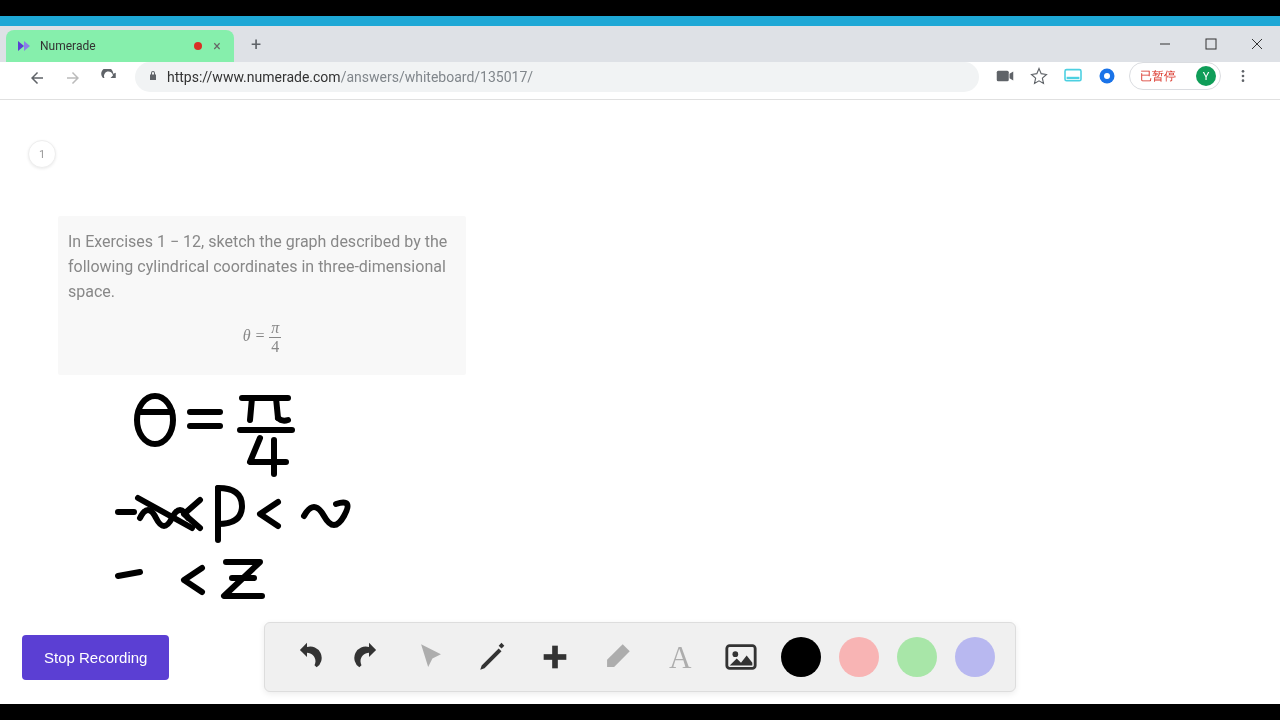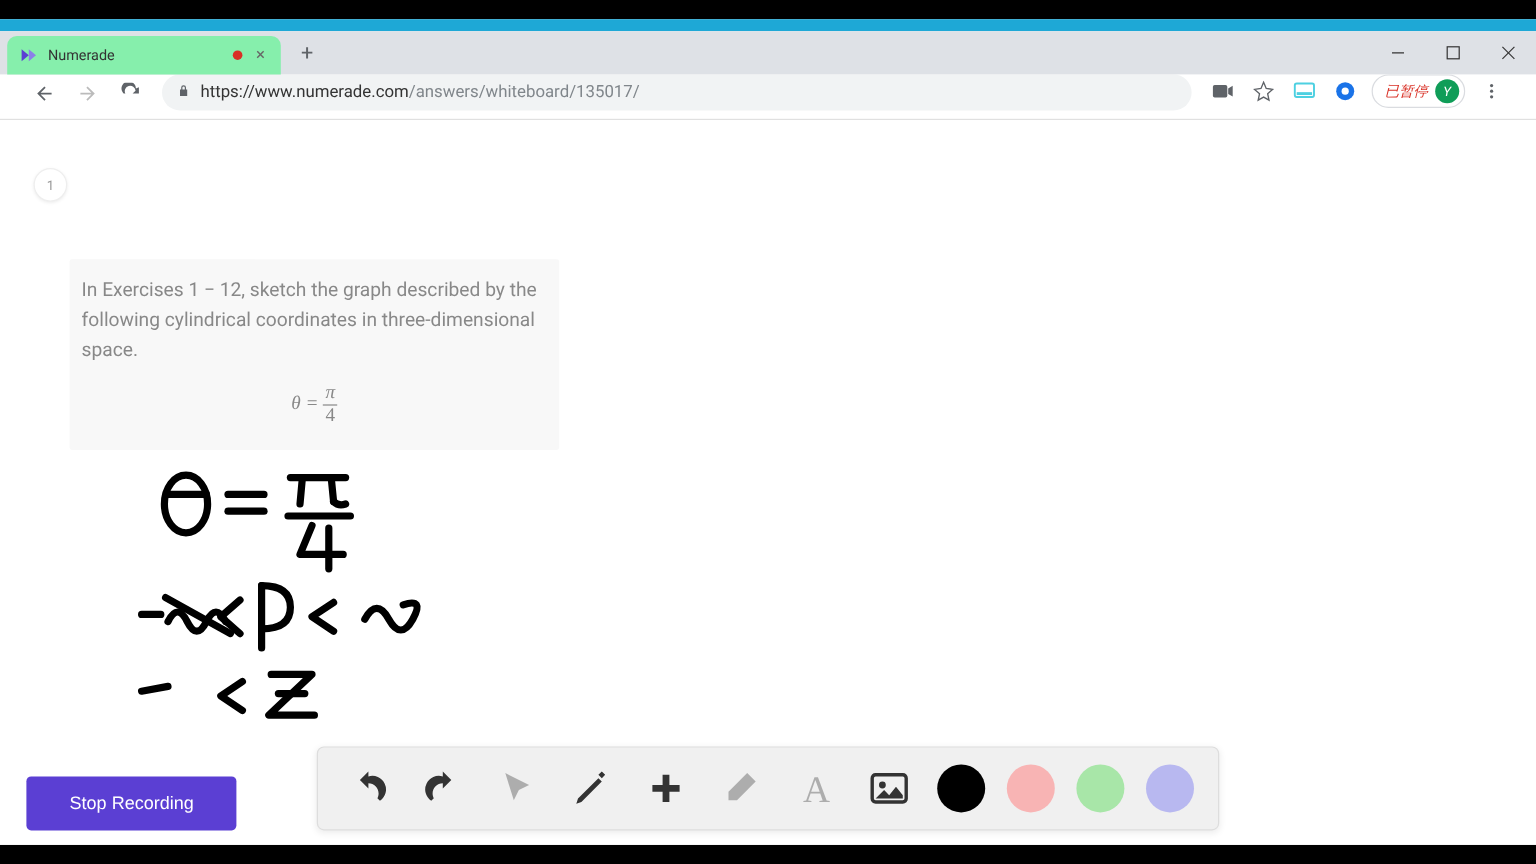--- a/index.html
+++ b/index.html
@@ -144,27 +144,26 @@
       width: 24px;
       height: 24px;
       display: flex;
       align-items: center;
       justify-content: center;
       color: #5f6368;
     }
     .profile-badge {
       display: flex;
       align-items: center;
-      gap: 6px;
+      gap: 20px;
       background: #fff;
       border: 1px solid #dadce0;
       border-radius: 16px;
       padding: 2px 4px 2px 10px;
       height: 28px;
-      font-style: italic;
     }
     .profile-text {
       font-size: 12px;
       color: #d93025;
     }
     .avatar {
       width: 20px;
       height: 20px;
       border-radius: 50%;
       background: #0f9d58;
@@ -233,26 +232,26 @@
       padding-top: 1px;
     }
     .handwriting {
       position: absolute;
       top: 290px;
       left: 110px;
       pointer-events: none;
     }
     .stop-btn {
       position: absolute;
-      bottom: 12px;
+      bottom: 24px;
       left: 22px;
       background: #5b3fd3;
       color: #fff;
       border: none;
-      padding: 14px 36px;
+      padding: 14px 22px;
       font-size: 15px;
       border-radius: 4px;
       cursor: pointer;
     }
     .whiteboard-toolbar {
       position: absolute;
       bottom: 12px;
       left: 50%;
       transform: translateX(-50%);
       background: #f0f0f0;

